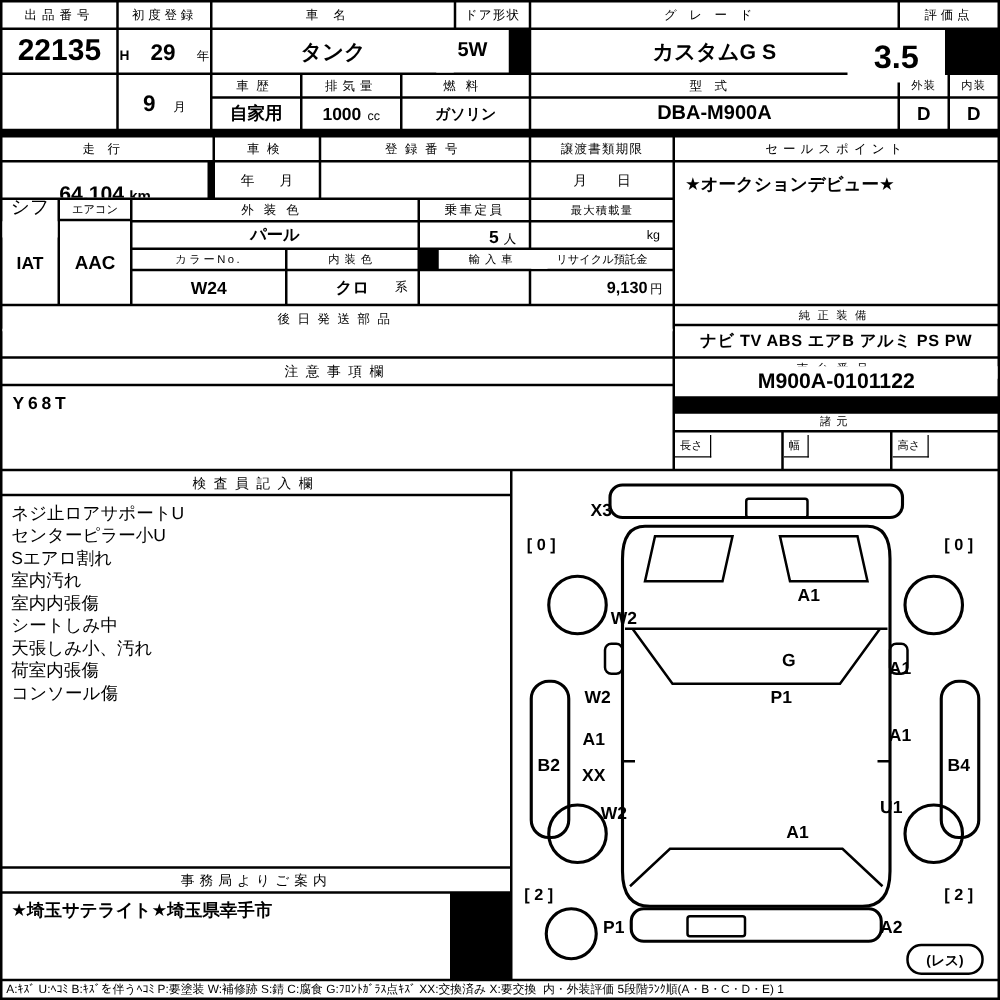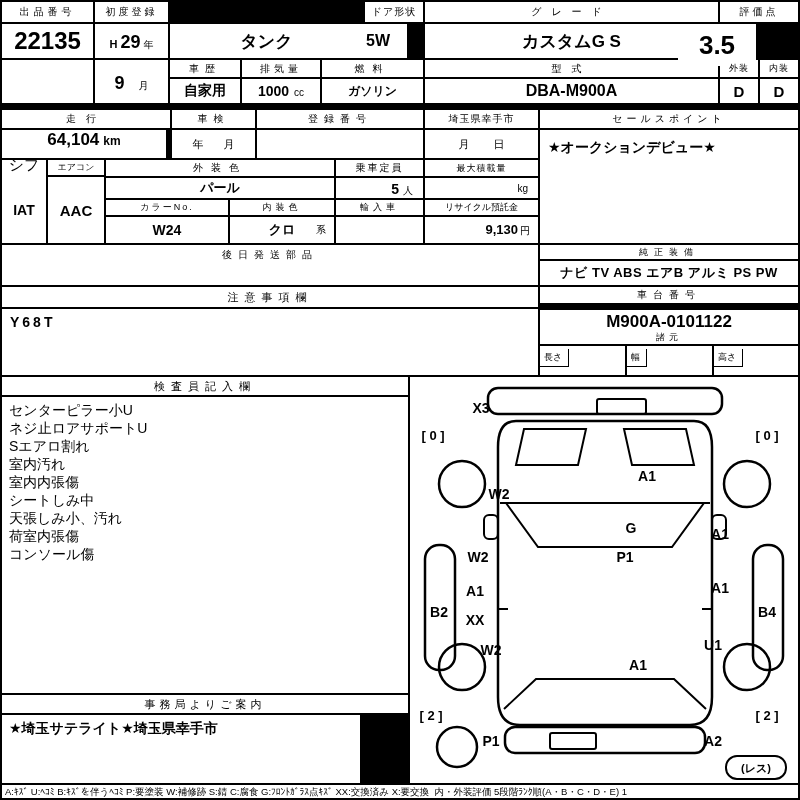--- a/index.html
+++ b/index.html
@@ -17,28 +17,29 @@
 
 <div class="sheet">
 
   <div class="cell hd" style="left:2px;top:2px;width:91px;height:20px;letter-spacing:4px">出品番号</div>
   <div class="cell vl" style="left:2px;top:24px;width:91px;height:34px;font-size:24px">22135</div>
   <div class="cell" style="left:2px;top:60px;width:91px;height:43px"></div>
 
   <div class="cell hd" style="left:95px;top:2px;width:73px;height:20px;letter-spacing:3px">初度登録</div>
   <div class="cell bl" style="left:95px;top:24px;width:73px;height:34px;padding-top:8px">
     <span style="font-size:11px;font-weight:bold">H</span>
-    <span style="font-size:18px;font-weight:bold;margin:0 3px">29</span>
+    <span style="font-size:18px;font-weight:bold;margin:0 17px">29</span>
     <span style="font-size:10px">年</span>
   </div>
   <div class="cell bl" style="left:95px;top:60px;width:73px;height:43px;padding-top:13px">
     <span style="font-size:18px;font-weight:bold">9</span>
     <span style="font-size:10px;margin-left:14px">月</span>
   </div>
 
+  <div class="cell hd" style="left:170px;top:2px;width:193px;height:20px;letter-spacing:12px">車名</div>
   <div class="cell vl" style="left:170px;top:24px;width:193px;height:34px;font-size:17px">タンク</div>
 
   <div class="cell hd" style="left:365px;top:2px;width:58px;height:20px;letter-spacing:1px">ドア形状</div>
   <div class="cell vl" style="left:349px;top:24px;width:58px;height:34px;font-size:16px">5W</div>
 
   <div class="cell hd" style="left:425px;top:2px;width:293px;height:20px;letter-spacing:10px">グレード</div>
   <div class="cell vl" style="left:425px;top:24px;width:293px;height:34px;font-size:17px">カスタムG S</div>
 
   <div class="cell hd" style="left:720px;top:2px;width:78px;height:20px;letter-spacing:3px">評価点</div>
   <div class="cell vl" style="left:678px;top:24px;width:78px;height:42px;font-size:26px">3.5</div>
@@ -57,35 +58,35 @@
 
   <div class="cell hd" style="left:425px;top:60px;width:293px;height:17px;letter-spacing:10px">型式</div>
   <div class="cell vl" style="left:425px;top:79px;width:293px;height:24px;font-size:16px">DBA-M900A</div>
 
   <div class="cell hd" style="left:720px;top:60px;width:38px;height:17px;font-size:9px;letter-spacing:1px">外装</div>
   <div class="cell hd" style="left:760px;top:60px;width:38px;height:17px;font-size:9px;letter-spacing:1px">内装</div>
   <div class="cell vl" style="left:720px;top:79px;width:38px;height:24px;font-size:15px">D</div>
   <div class="cell vl" style="left:760px;top:79px;width:38px;height:24px;font-size:15px">D</div>
 
   <div class="cell hd" style="left:2px;top:110px;width:168px;height:18px;letter-spacing:10px">走行</div>
-  <div class="cell bl" style="left:2px;top:130px;width:164px;height:28px;padding-top:0">
+  <div class="cell bl" style="left:2px;top:130px;width:164px;height:28px;padding-top:16px">
     <span style="font-size:17px;font-weight:bold">64,104</span>
     <span style="font-size:12px;font-weight:bold;margin-left:4px">km</span>
   </div>
 
   <div class="cell hd" style="left:172px;top:110px;width:83px;height:18px;letter-spacing:6px">車検</div>
   <div class="cell" style="left:172px;top:130px;width:83px;height:28px;display:flex;align-items:center;justify-content:center;gap:20px;font-size:11px">
     <span>年</span>
     <span>月</span>
   </div>
 
   <div class="cell hd" style="left:257px;top:110px;width:166px;height:18px;letter-spacing:6px">登録番号</div>
   <div class="cell" style="left:257px;top:130px;width:166px;height:28px"></div>
 
-  <div class="cell hd" style="left:425px;top:110px;width:113px;height:18px;letter-spacing:1px">埼玉県幸手市</div>
+  <div class="cell hd" style="left:425px;top:110px;width:113px;height:18px;letter-spacing:1px">譲渡書類期限</div>
   <div class="cell" style="left:425px;top:130px;width:113px;height:28px;display:flex;align-items:center;justify-content:center;gap:24px;font-size:11px">
     <span>月</span>
     <span>日</span>
   </div>
 
   <div class="cell hd" style="left:540px;top:110px;width:258px;height:18px;letter-spacing:4px">セールスポイント</div>
   <div class="cell" style="left:540px;top:130px;width:258px;height:113px;padding:9px 8px;font-weight:bold;font-size:14px">
     <span>★オークションデビュー★</span>
   </div>
 
@@ -110,56 +111,56 @@
 
   <div class="cell hd" style="left:106px;top:200px;width:122px;height:15px;font-size:9px;letter-spacing:2px">カラーNo.</div>
   <div class="cell vl" style="left:106px;top:217px;width:122px;height:26px;font-size:14px">W24</div>
 
   <div class="cell hd" style="left:230px;top:200px;width:104px;height:15px;font-size:9px;letter-spacing:4px">内装色</div>
   <div class="cell" style="left:230px;top:217px;width:104px;height:26px">
     <div style="text-align:center;font-weight:bold;font-size:13px;line-height:26px">クロ</div>
     <span style="position:absolute;right:8px;bottom:6px;font-size:10px">系</span>
   </div>
 
-  <div class="cell hd" style="left:336px;top:200px;width:87px;height:15px;font-size:9px;letter-spacing:4px">輸入車</div>
+  <div class="cell hd" style="left:351px;top:200px;width:87px;height:15px;font-size:9px;letter-spacing:4px">輸入車</div>
   <div class="cell" style="left:336px;top:217px;width:87px;height:26px"></div>
 
   <div class="cell hd" style="left:425px;top:200px;width:113px;height:15px;font-size:9px">リサイクル預託金</div>
   <div class="cell bl" style="left:425px;top:217px;width:113px;height:26px;justify-content:flex-end;padding:5px 8px 0 0">
     <span style="font-size:13px;font-weight:bold">9,130</span>
     <span style="font-size:10px;margin-left:2px">円</span>
   </div>
 
   <div class="cell hd" style="left:2px;top:245px;width:536px;height:20px;letter-spacing:6px">後日発送部品</div>
   <div class="cell" style="left:2px;top:263px;width:536px;height:22px"></div>
 
   <div class="cell hd" style="left:540px;top:245px;width:258px;height:14px;font-size:9px;letter-spacing:6px">純正装備</div>
   <div class="cell vl" style="left:540px;top:261px;width:258px;height:24px;font-size:13px;letter-spacing:0.5px">ナビ TV ABS エアB アルミ PS PW</div>
 
   <div class="cell hd" style="left:2px;top:287px;width:536px;height:20px;font-size:11px;letter-spacing:6px">注意事項欄</div>
   <div class="cell" style="left:2px;top:309px;width:536px;height:66px;padding:5px 8px;font-weight:bold;font-size:14px;letter-spacing:3px">Y68T</div>
 
   <div class="cell hd" style="left:540px;top:287px;width:258px;height:16px;letter-spacing:6px">車台番号</div>
-  <div class="cell vl" style="left:540px;top:310px;width:258px;height:24px;font-size:17px">M900A-0101122</div>
+  <div class="cell vl" style="left:540px;top:293px;width:258px;height:24px;font-size:17px">M900A-0101122</div>
 
   <div class="cell hd" style="left:540px;top:331px;width:258px;height:13px;font-size:9px;letter-spacing:4px">諸元</div>
   <div class="cell" style="left:540px;top:346px;width:85px;height:29px">
     <span style="display:inline-block;border-right:1.5px solid #000;border-bottom:1.5px solid #000;font-size:9px;padding:2px 6px 2px 4px">長さ</span>
   </div>
   <div class="cell" style="left:627px;top:346px;width:85px;height:29px">
     <span style="display:inline-block;border-right:1.5px solid #000;border-bottom:1.5px solid #000;font-size:9px;padding:2px 6px 2px 4px">幅</span>
   </div>
   <div class="cell" style="left:714px;top:346px;width:84px;height:29px">
     <span style="display:inline-block;border-right:1.5px solid #000;border-bottom:1.5px solid #000;font-size:9px;padding:2px 6px 2px 4px">高さ</span>
   </div>
 
   <div class="cell hd" style="left:2px;top:377px;width:406px;height:18px;font-size:11px;letter-spacing:6px">検査員記入欄</div>
   <div class="cell" style="left:2px;top:397px;width:406px;height:296px;padding:4px 7px;font-size:14px;line-height:18px">
+    <div>ネジ止ロアサポートU</div>
     <div>センターピラー小U</div>
-    <div>ネジ止ロアサポートU</div>
     <div>Sエアロ割れ</div>
     <div>室内汚れ</div>
     <div>室内内張傷</div>
     <div>シートしみ中</div>
     <div>天張しみ小、汚れ</div>
     <div>荷室内張傷</div>
     <div>コンソール傷</div>
   </div>
 
   <div class="cell hd" style="left:2px;top:695px;width:406px;height:18px;font-size:11px;letter-spacing:4px">事務局よりご案内</div>

